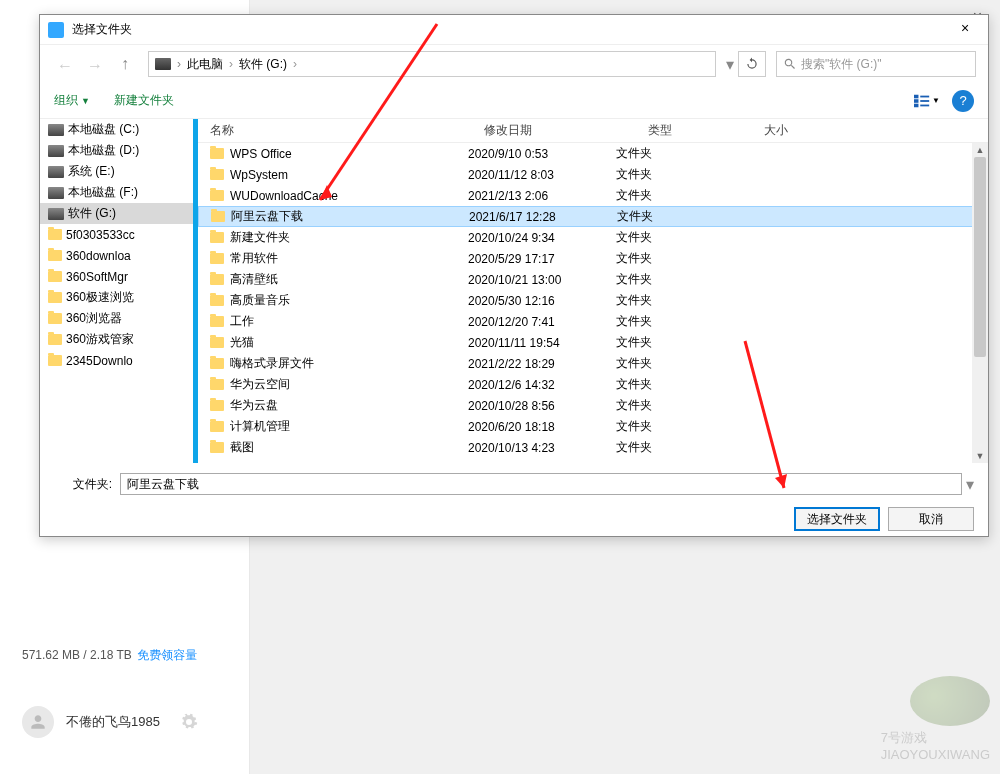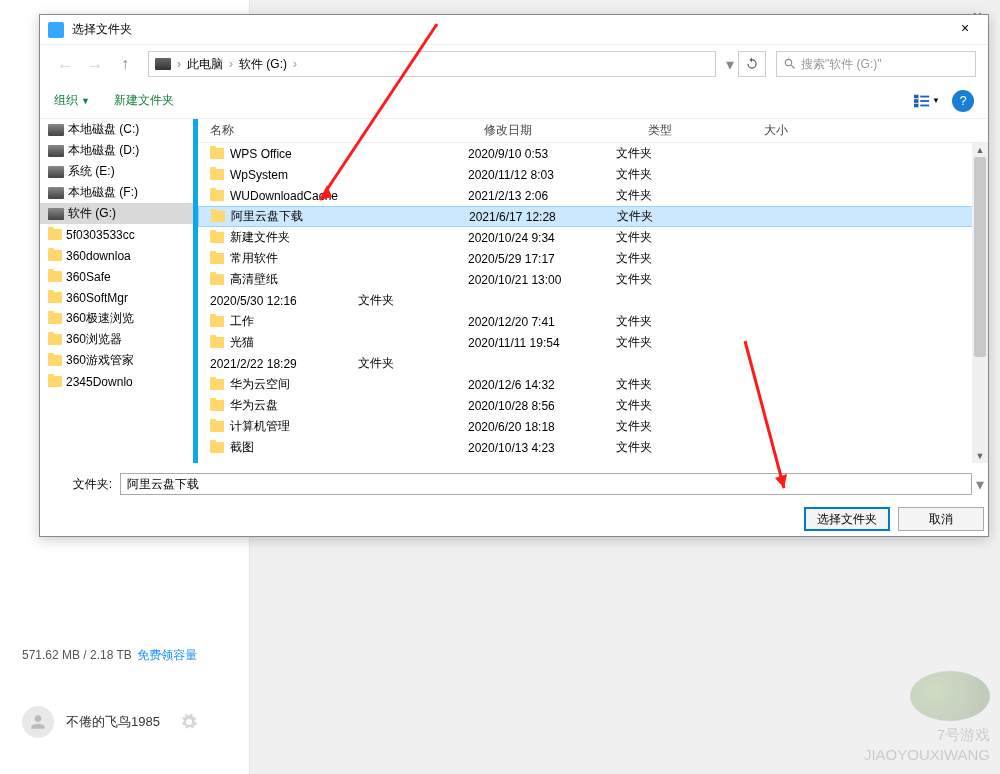--- a/index.html
+++ b/index.html
@@ -55,33 +55,33 @@
 .col-date { width: 148px; }
 .col-type { width: 100px; }
 .col-size { width: 100px; }
 .lv-row { height: 21px; display: flex; align-items: center; cursor: pointer; }
 .lv-row.selected { background: #cce8ff; border: 1px solid #99d1ff; height: 21px; }
 .lv-row > div { padding-left: 12px; display: flex; align-items: center; gap: 6px; text-align: center; }
 .lv-scroll { position: absolute; right: 0; top: 24px; bottom: 0; width: 16px; background: #f0f0f0; }
 .lv-scroll-thumb { position: absolute; left: 2px; right: 2px; top: 14px; height: 200px; background: #c8c8c8; border-radius: 2px; }
 .lv-scroll-arrow { position: absolute; left: 0; right: 0; height: 14px; display: flex; align-items: center; justify-content: center; font-size: 9px; color: #666; }
 
-.footer { padding: 10px 4px 0 14px; }
+.footer { padding: 10px 14px 0 14px; }
 .input-row { display: flex; align-items: center; margin-bottom: 12px; }
 .input-label { font-size: 12px; width: 58px; text-align: right; margin-right: 8px; }
 .folder-input { flex: 1; height: 22px; border: 1px solid #aaa; font-size: 12px; padding: 0 6px; margin-right: 4px; }
 .btn-row { display: flex; justify-content: flex-end; gap: 8px; padding-bottom: 10px; }
 .btn { width: 86px; height: 24px; border: 1px solid #aaa; background: #f4f4f4; font-size: 12px; cursor: pointer; }
 .btn.primary { border: 2px solid #0078d4; }
 
 .arrow { position: absolute; pointer-events: none; }
 .arrow-line { stroke: #ff1a1a; stroke-width: 3; fill: none; }
 .arrow-head { fill: #ff1a1a; }
 
-.watermark { position: absolute; right: 10px; bottom: 10px; opacity: 0.35; font-size: 15px; color: #888; text-align: right; line-height: 1.3; }
+.watermark { position: absolute; right: 10px; bottom: 10px; opacity: 0.35; font-size: 13px; color: #888; line-height: 1.3; }
 .wm-logo { width: 80px; height: 50px; background: radial-gradient(circle at 30% 40%, #6a9b3a, #2a4a12); border-radius: 50%; margin-left: auto; margin-bottom: 4px; opacity:0.7;}
 </style>
 </head>
 <body>
 
 <div class="backdrop"></div>
 
 <div class="storage-info">
   <span>571.62 MB / 2.18 TB</span>
   <span class="storage-free">免费领容量</span>
@@ -177,24 +177,20 @@
         <div class="tree-item l2">
           <div class="folder-icon-s"></div>
           <span>5f0303533cc</span>
         </div>
         <div class="tree-item l2">
           <div class="folder-icon-s"></div>
           <span>360downloa</span>
         </div>
         <div class="tree-item l2">
           <div class="folder-icon-s"></div>
-          <span>360Safe</span>
-        </div>
-        <div class="tree-item l2">
-          <div class="folder-icon-s"></div>
           <span>360SoftMgr</span>
         </div>
         <div class="tree-item l2">
           <div class="folder-icon-s"></div>
           <span>360极速浏览</span>
         </div>
         <div class="tree-item l2">
           <div class="folder-icon-s"></div>
           <span>360浏览器</span>
         </div>
@@ -265,40 +261,48 @@
           </div>
           <div class="lv-row">
             <div class="col-name">
               <div class="folder-icon-s"></div>
               <span>高清壁纸</span>
             </div>
             <div class="col-date">2020/10/21 13:00</div>
             <div class="col-type">文件夹</div>
           </div>
           <div class="lv-row">
+            <div class="col-name">
+              <div class="folder-icon-s"></div>
+              <span>高质量音乐</span>
+            </div>
             <div class="col-date">2020/5/30 12:16</div>
             <div class="col-type">文件夹</div>
           </div>
           <div class="lv-row">
             <div class="col-name">
               <div class="folder-icon-s"></div>
               <span>工作</span>
             </div>
             <div class="col-date">2020/12/20 7:41</div>
             <div class="col-type">文件夹</div>
           </div>
           <div class="lv-row">
             <div class="col-name">
               <div class="folder-icon-s"></div>
               <span>光猫</span>
             </div>
             <div class="col-date">2020/11/11 19:54</div>
             <div class="col-type">文件夹</div>
           </div>
           <div class="lv-row">
+            <div class="col-name">
+              <div class="folder-icon-s"></div>
+              <span>嗨格式录屏文件</span>
+            </div>
             <div class="col-date">2021/2/22 18:29</div>
             <div class="col-type">文件夹</div>
           </div>
           <div class="lv-row">
             <div class="col-name">
               <div class="folder-icon-s"></div>
               <span>华为云空间</span>
             </div>
             <div class="col-date">2020/12/6 14:32</div>
             <div class="col-type">文件夹</div>

